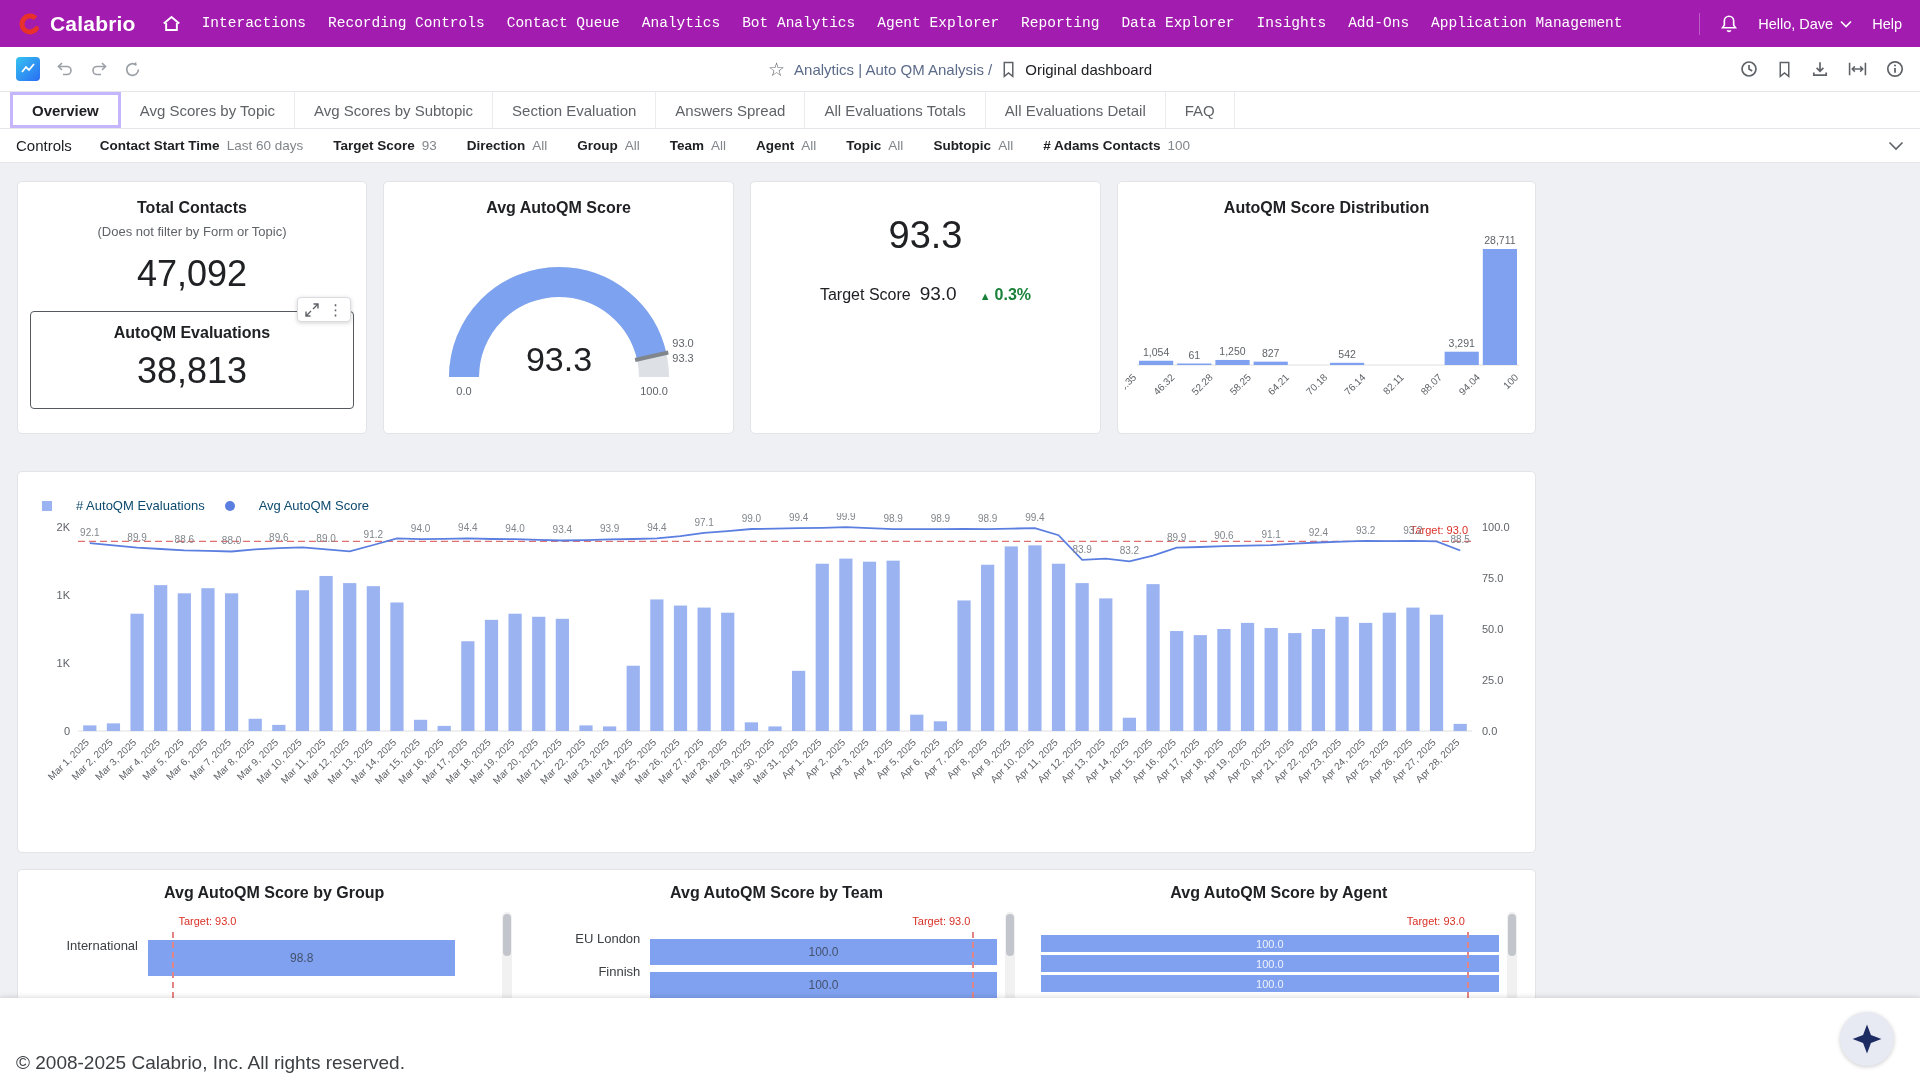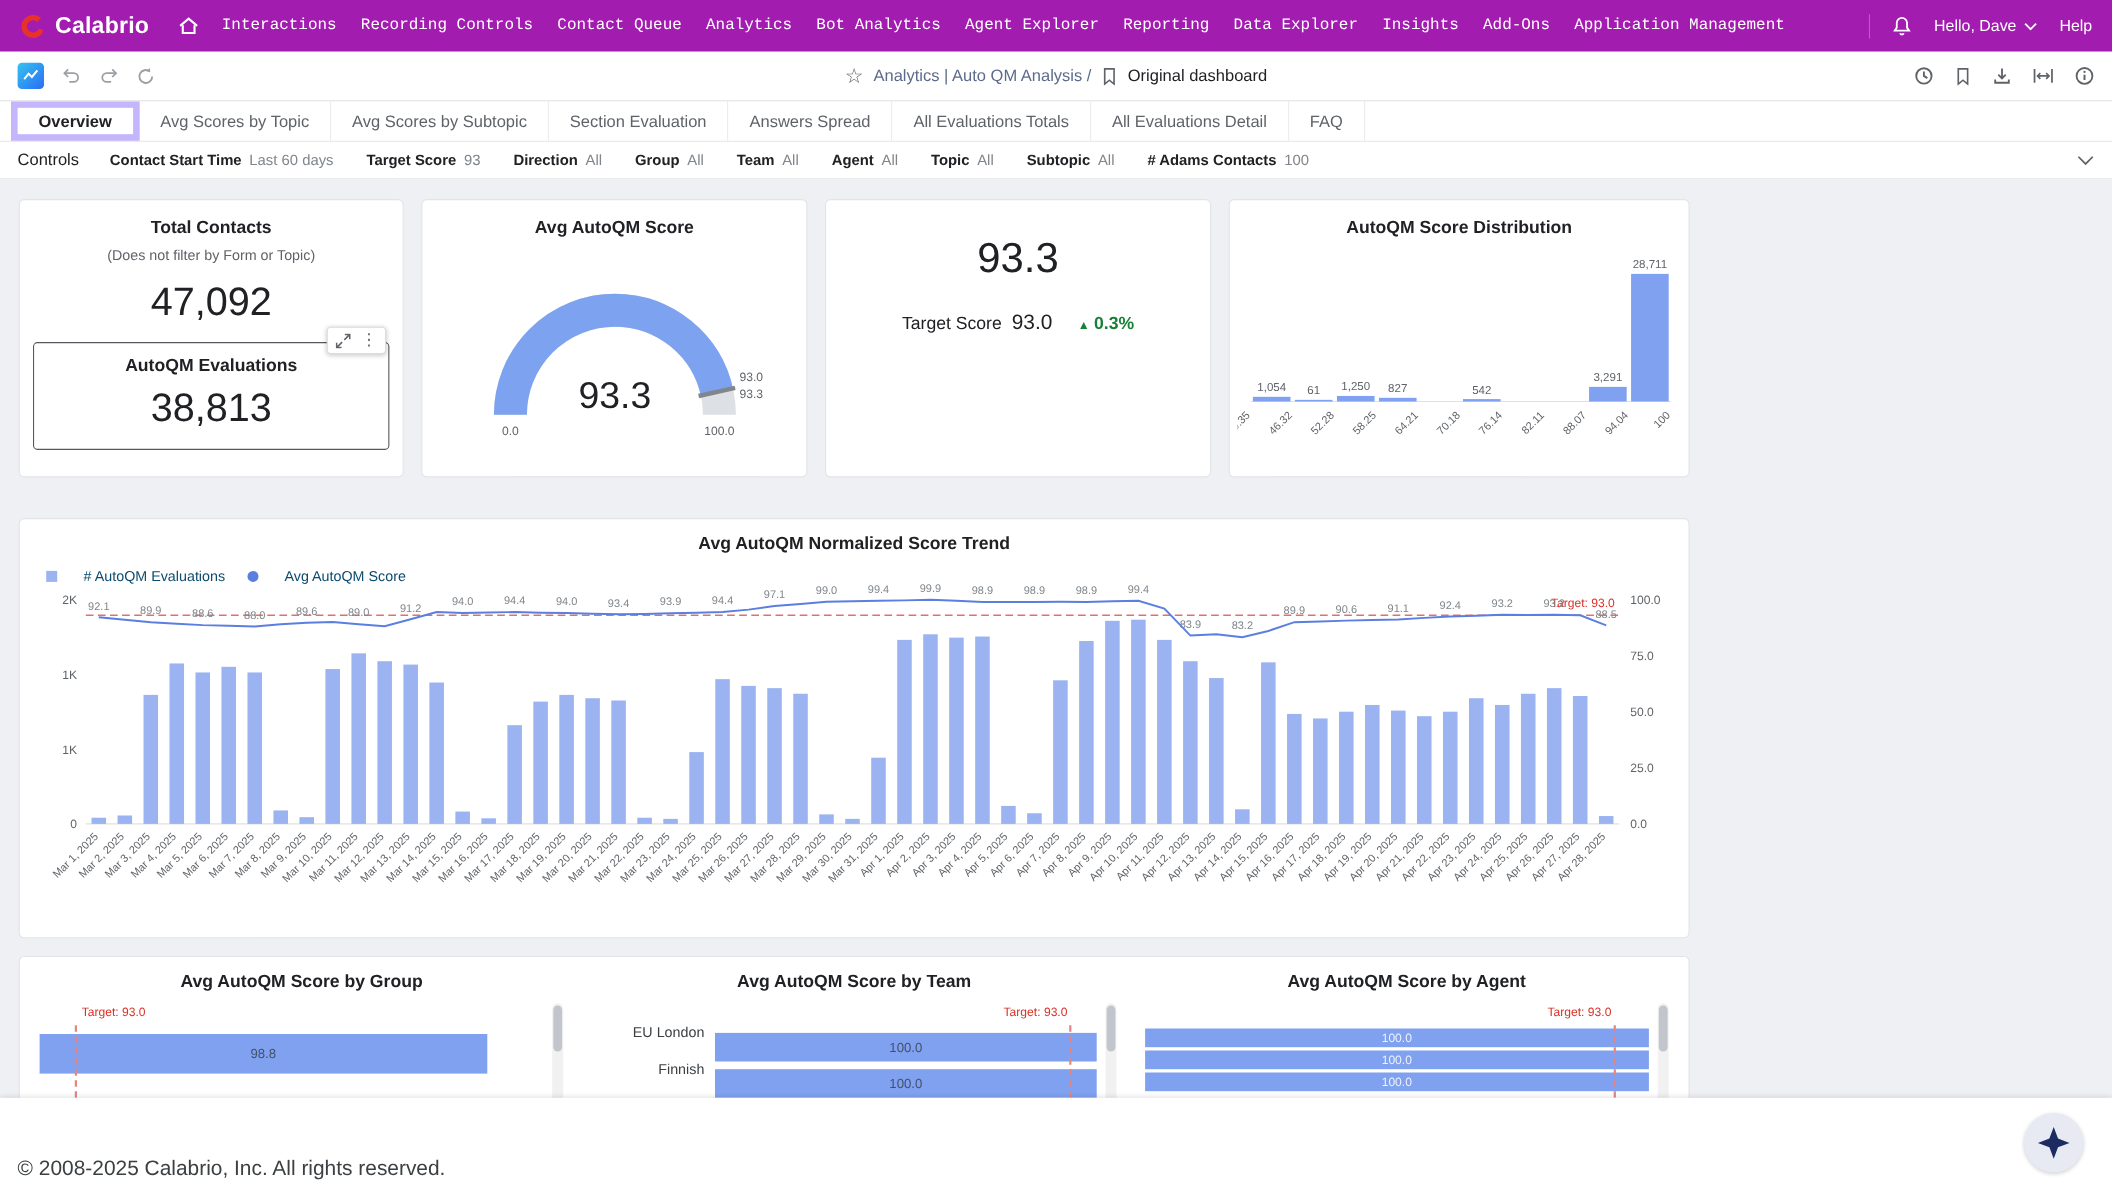--- a/index.html
+++ b/index.html
@@ -27,21 +27,21 @@
   .toolbar-center { position:absolute; left:50%; transform:translateX(-50%); display:flex; align-items:center; gap:9px; }
   .star-glyph { font-size:19px; color:#5f6368; line-height:1; cursor:pointer; }
   .breadcrumb { font-size:15px; color:#5c6b8a; }
   .dash-name { font-size:15px; color:#202124; }
   .toolbar-right { margin-left:auto; display:flex; align-items:center; gap:19px; }
   .toolbar-right .tb-icon { color:#5f6368; }
 
   
   .tabsrow { height:37px; background:#fff; border-bottom:1px solid #e4e6e9; display:flex; align-items:stretch; padding-left:10px; }
   .tab { font-size:15px; color:#5f6368; padding:0 19px; display:flex; align-items:center; border-right:1px solid #ececee; cursor:pointer; white-space:nowrap; }
-  .tab.active { font-weight:bold; color:#202124; border:6px solid #c4b5fd; background:#fff; }
+  .tab.active { font-weight:bold; color:#202124; border:3px solid #c4b5fd; background:#fff; }
 
   
   .controlsrow { height:34px; background:#fff; border-bottom:1px solid #e4e6e9; display:flex; align-items:center; padding:0 16px; gap:28px; }
   .controls-label { font-size:15px; color:#202124; }
   .filters { display:flex; align-items:center; gap:30px; }
   .filter { display:flex; align-items:baseline; gap:7px; cursor:pointer; white-space:nowrap; }
   .fname { font-size:13.5px; font-weight:bold; color:#202124; }
   .fvalue { font-size:13.5px; color:#80868b; }
   .controls-chevron { margin-left:auto; display:flex; align-items:center; color:#5f6368; cursor:pointer; }
 
@@ -354,21 +354,20 @@
             <text x="241.20000000000002" y="153" font-size="10" fill="#5f6368" text-anchor="end" transform="rotate(-45 241.20000000000002 153)">76.14</text>
             <text x="279.40000000000003" y="153" font-size="10" fill="#5f6368" text-anchor="end" transform="rotate(-45 279.40000000000003 153)">82.11</text>
             <text x="317.6" y="153" font-size="10" fill="#5f6368" text-anchor="end" transform="rotate(-45 317.6 153)">88.07</text>
             <text x="355.8" y="153" font-size="10" fill="#5f6368" text-anchor="end" transform="rotate(-45 355.8 153)">94.04</text>
             <text x="394" y="153" font-size="10" fill="#5f6368" text-anchor="end" transform="rotate(-45 394 153)">100</text>
           </svg>
       </div>
     </div>
 
     <div class="card trend-card">
-      <div class="trend-title">Avg AutoQM Normalized Score Trend</div>
       <div class="legend">
         <span class="legend-item">
             <span class="legend-square"></span>
             <span># AutoQM Evaluations</span>
           </span>
         <span class="legend-item">
             <span class="legend-dot"></span>
             <span>Avg AutoQM Score</span>
           </span>
       </div>
@@ -535,20 +534,23 @@
           <text x="1380.9322033898304" y="20.871999999999986" font-size="10" fill="#80868b" text-anchor="middle">93.2</text>
           <text x="1428.186440677966" y="30.460000000000008" font-size="10" fill="#80868b" text-anchor="middle">88.5</text>
         </svg>
     </div>
 
     <div class="card bottom-card">
       <section class="bottom-section size-lg" id="hbar-group">
         <div class="bottom-title">Avg AutoQM Score by Group</div>
         <div class="hbar-wrap">
           <div class="hbar-chart">
+            <div class="hbar-labels">
+                <div class="hbar-label">International</div>
+              </div>
             <div class="hbar-rows">
                 <div class="hbar-track">
                   <div class="hbar-bar" style="width: 88.7324%;">
                     <span class="hbar-value">98.8</span>
                   </div>
                 </div>
                 <div class="target-line" style="left: 7.04225%;">
                   <span class="target-label">Target: 93.0</span>
                 </div>
               </div>

